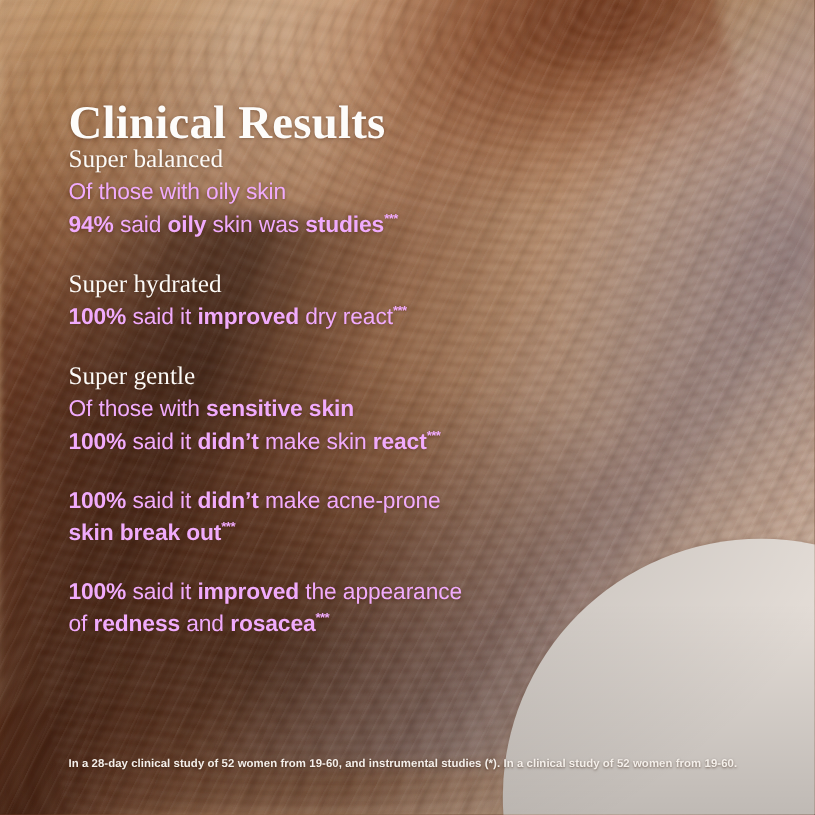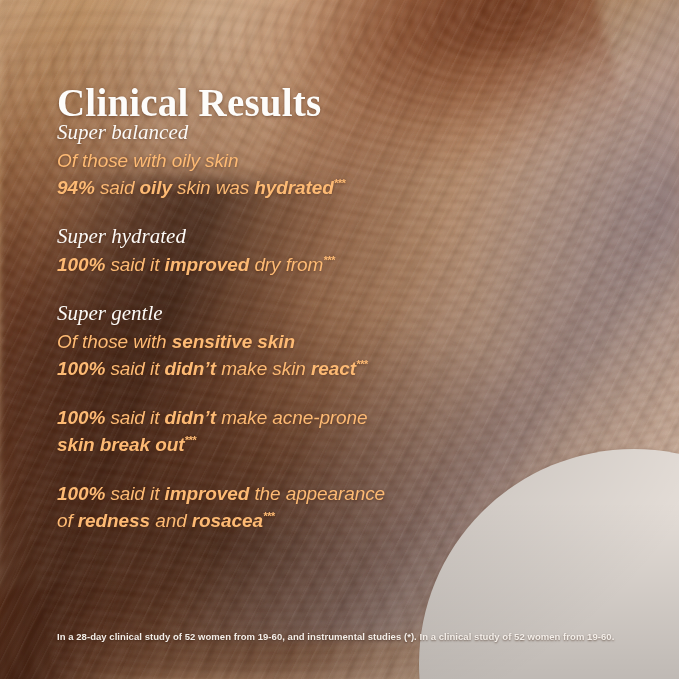--- a/index.html
+++ b/index.html
@@ -255,36 +255,36 @@
     white-space: nowrap;
   }
 
   .blocks {
     position: absolute;
     top: 119px;
     left: 0;
     width: 520px;
   }
 
-  .block { margin-bottom: 22px; font-style: italic; }
+  .block { margin-bottom: 22px; }
 
   .sub {
     font-family: "Liberation Serif", "DejaVu Serif", serif;
     font-size: 21px;
     line-height: 27px;
     color: #fcfaf7;
     text-shadow: 0 1px 3px rgba(60,28,12,0.42);
     margin: 0 0 1px 0;
   }
 
   .line {
     font-family: "Liberation Sans", sans-serif;
     font-size: 19px;
     line-height: 27px;
-    color: #fdba74;
+    color: #f0abfc;
     text-shadow: 0 1px 3px rgba(60,28,12,0.45);
     margin: 0;
     letter-spacing: -0.1px;
   }
 
   .line b { font-weight: 700; text-align: center; }
 
   sup.stars {
     font-size: 11px;
     font-weight: 700;
@@ -328,25 +328,25 @@
   <div class="bg-layer bg-striate2"></div>
   <div class="bg-corner-beige"></div>
   <div class="bg-layer bg-vignette"></div>
 
   <div class="content">
     <h1 class="title">Clinical Results</h1>
     <div class="blocks" id="blocks">
         <div class="block">
           <div class="sub">Super balanced</div>
           <div class="line"><span>Of those with oily skin</span></div>
-          <div class="line"><b>94%</b><span> said </span><b>oily</b><span> skin was </span><b>hydrated</b><sup class="stars">***</sup></div>
+          <div class="line"><b>94%</b><span> said </span><b>oily</b><span> skin was </span><b>studies</b><sup class="stars">***</sup></div>
         </div>
         <div class="block">
           <div class="sub">Super hydrated</div>
-          <div class="line"><b>100%</b><span> said it </span><b>improved</b><span> dry from</span><sup class="stars">***</sup></div>
+          <div class="line"><b>100%</b><span> said it </span><b>improved</b><span> dry react</span><sup class="stars">***</sup></div>
         </div>
         <div class="block">
           <div class="sub">Super gentle</div>
           <div class="line"><span>Of those with </span><b>sensitive skin</b></div>
           <div class="line"><b>100%</b><span> said it </span><b>didn’t</b><span> make skin </span><b>react</b><sup class="stars">***</sup></div>
         </div>
         <div class="block">
           <div class="line"><b>100%</b><span> said it </span><b>didn’t</b><span> make acne-prone</span></div>
           <div class="line"><b>skin break out</b><sup class="stars">***</sup></div>
         </div>

